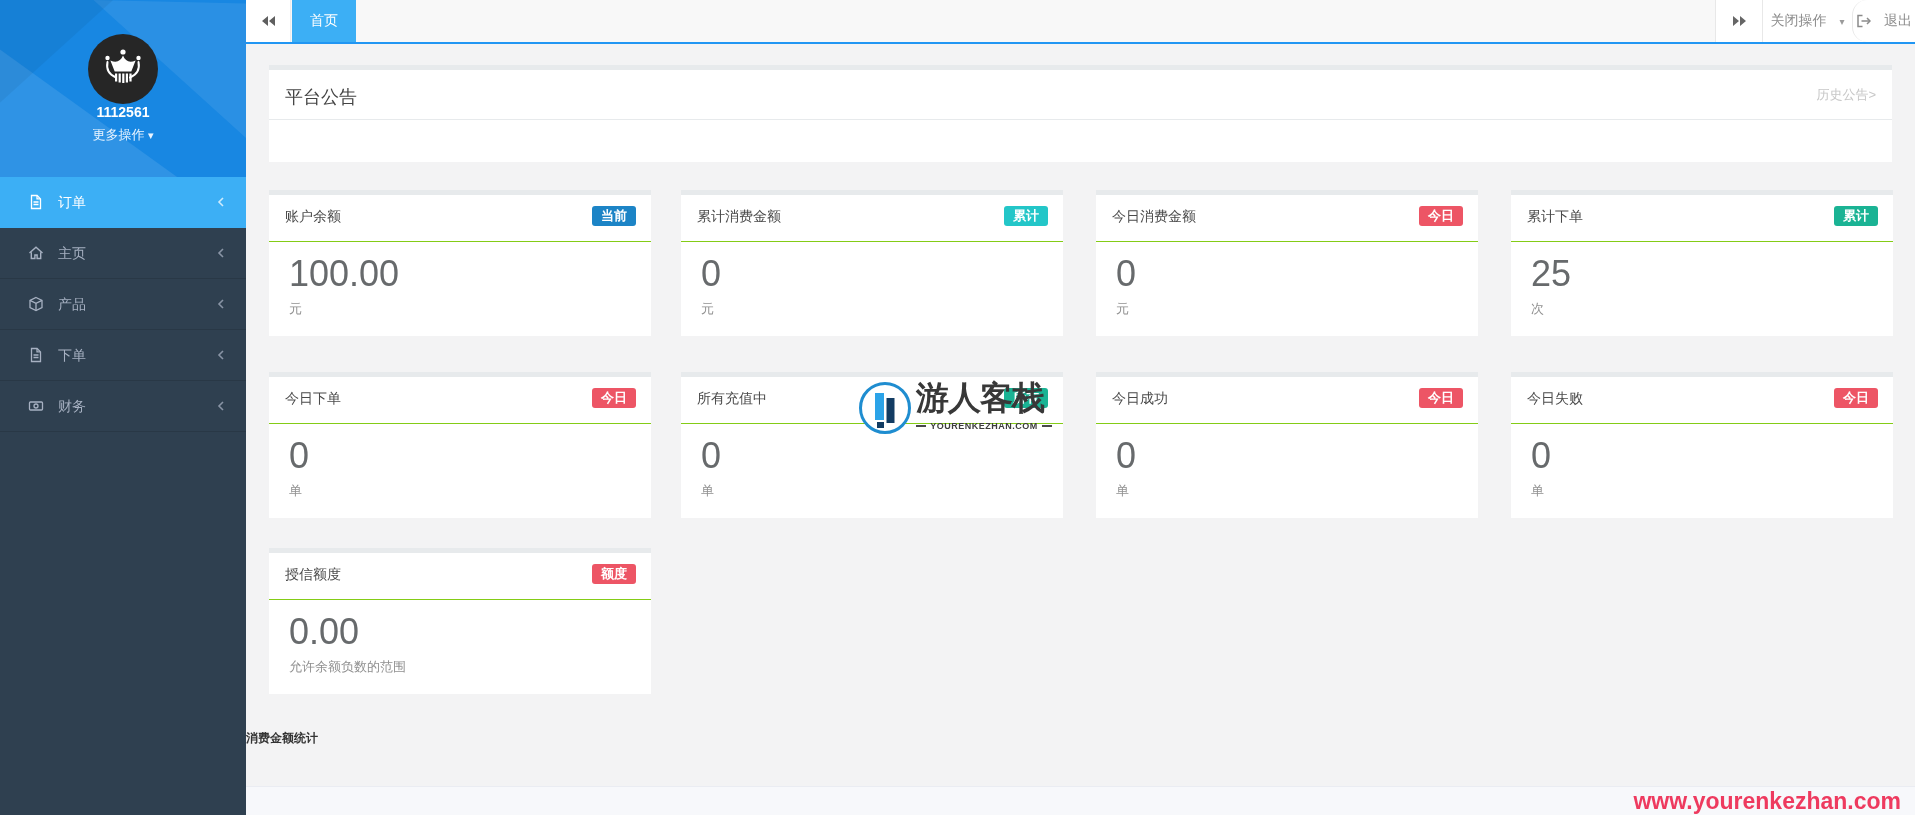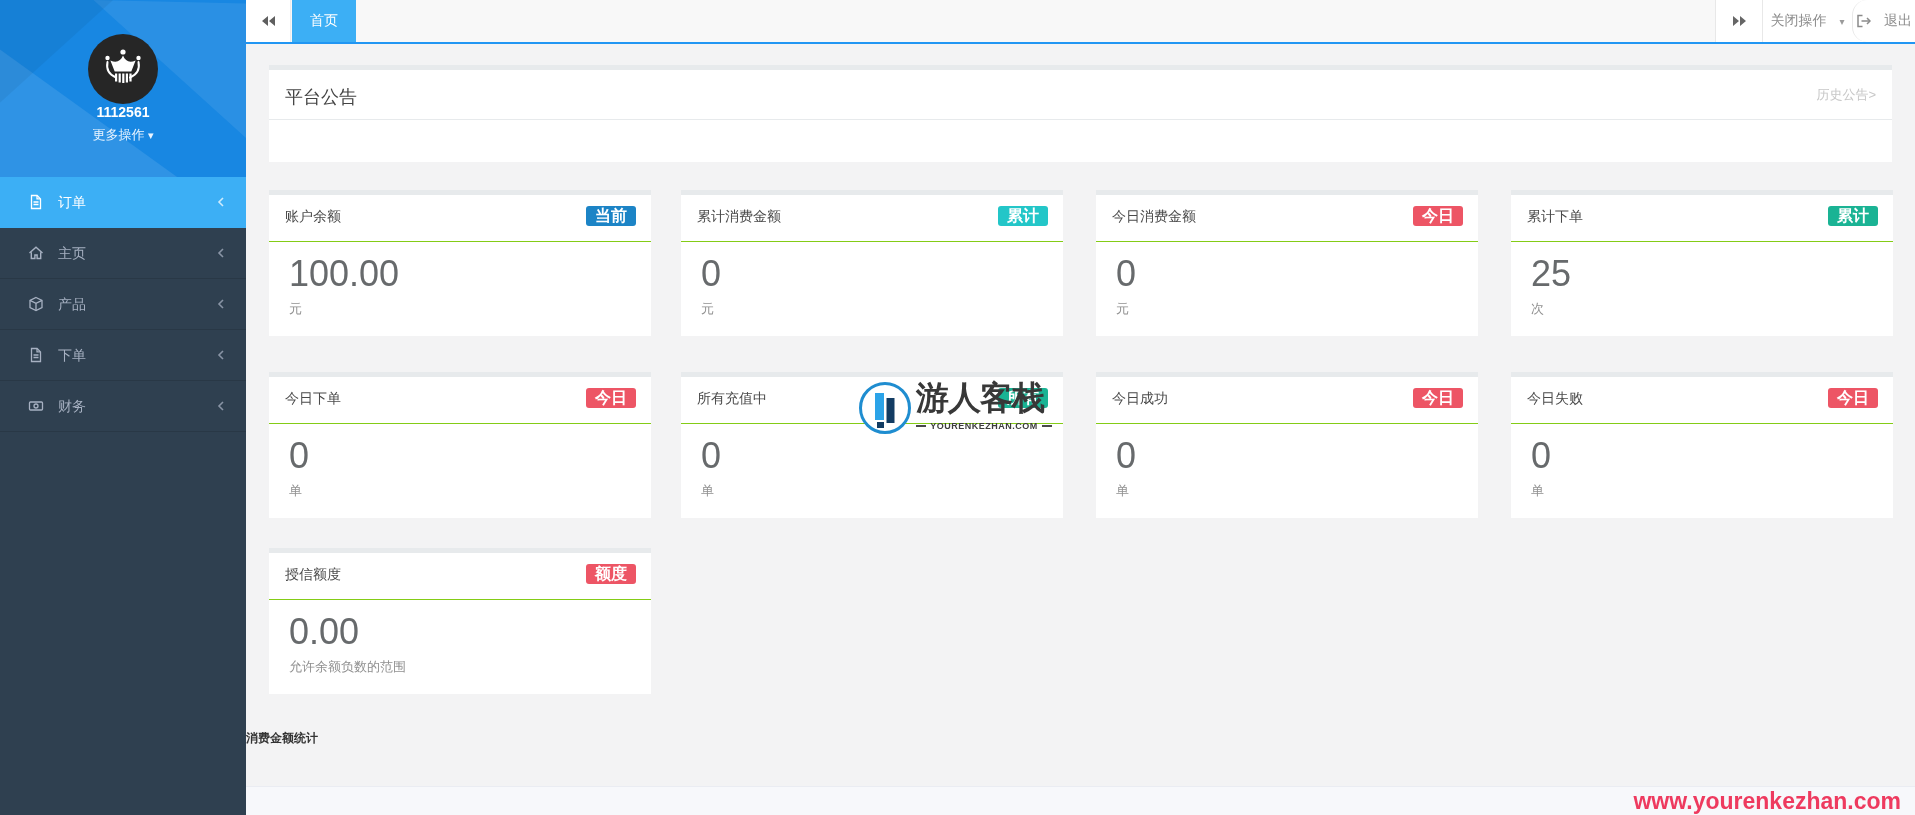--- a/index.html
+++ b/index.html
@@ -49,21 +49,21 @@
   .announce { left:269px; top:65px; width:1623px; height:97px; }
   .announce-head { position:relative; height:50px; border-bottom:1px solid #e7eaec; }
   .announce-title { position:absolute; left:16px; top:15px; font-size:18px; font-weight:500; color:#444; }
   .announce-link { position:absolute; right:16px; top:16px; font-size:13px; color:#c7c7c7; cursor:pointer; }
   .announce-body { height:41px; }
 
   
   .card { position:absolute; width:382px; height:146px; background:#fff; border-top:5px solid #e7eaec; }
   .card-head { position:relative; height:47px; border-bottom:1px solid #84cc16; }
   .card-title { position:absolute; left:16px; top:13px; font-size:14px; font-weight:500; color:#4a4a4a; }
-  .badge { position:absolute; right:15px; top:11px; font-size:16px; font-weight:bold; color:#fff;
+  .badge { position:absolute; right:15px; top:11px; font-size:13px; font-weight:bold; color:#fff;
            padding:3px 9px; border-radius:3px; line-height:14px; }
   .card-body { padding:13px 20px 0 20px; }
   .card-value { font-size:36px; font-weight:400; color:#676a6c; line-height:1.05; }
   .card-unit { margin-top:7px; font-size:13px; color:#909090; }
 
   
   .watermark { position:absolute; left:856px; top:379px; width:260px; height:58px; z-index:40; pointer-events:none; }
   .wm-logo { position:absolute; left:2px; top:2px; }
   .wm-name { position:absolute; left:60px; top:0; width:136px; height:38px; line-height:38px;
              font-size:33px; font-weight:bold; color:#383838; letter-spacing:-1px; white-space:nowrap;

